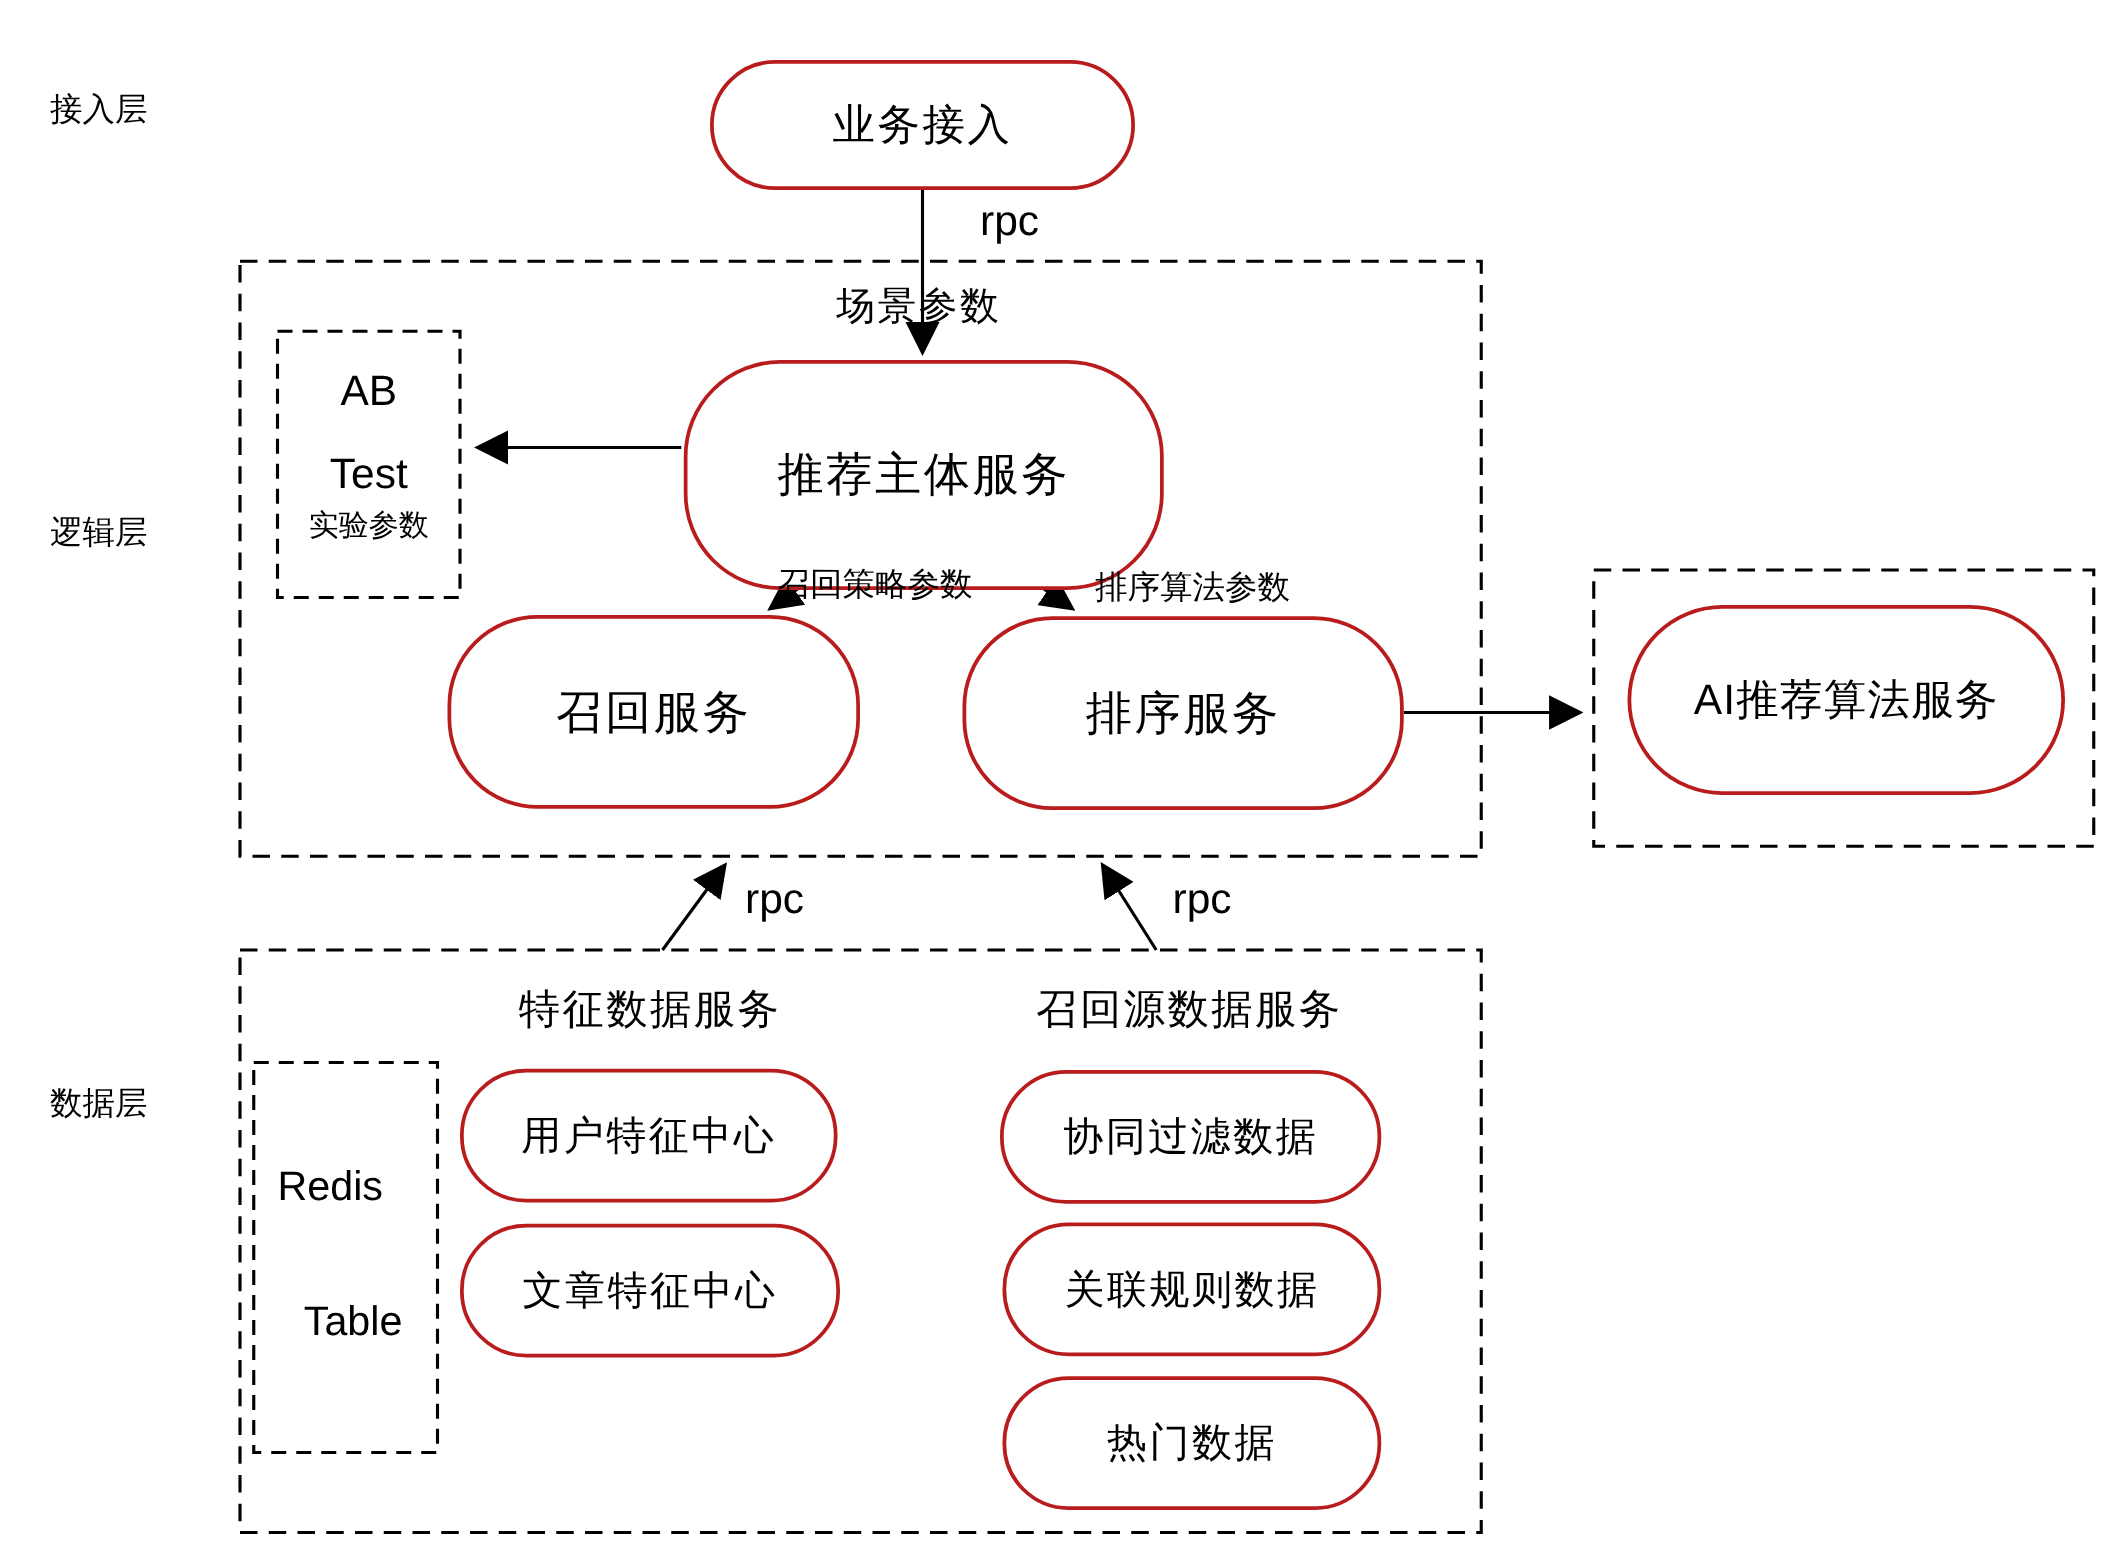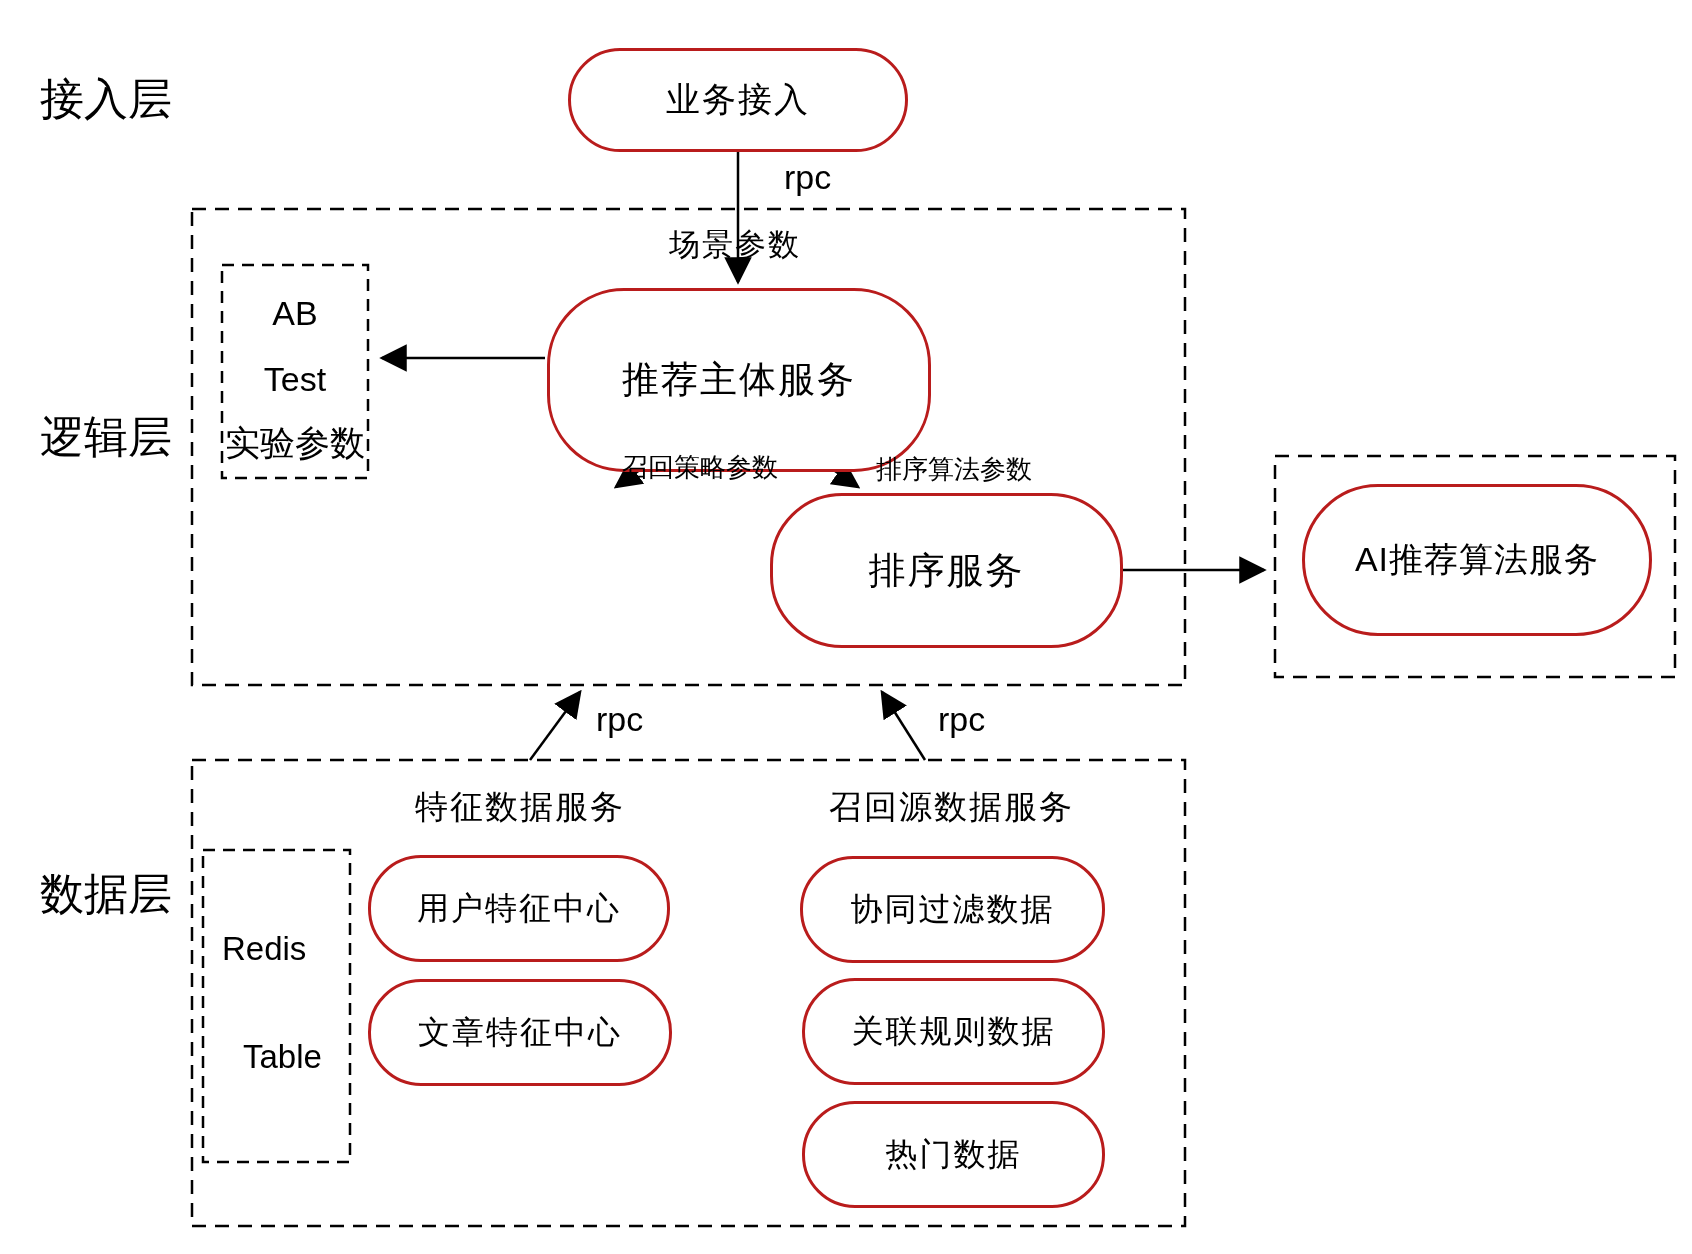--- a/index.html
+++ b/index.html
@@ -9,21 +9,21 @@
   .pill{
     position:absolute;
     border:3px solid #b91c1c;
     background:#fff;
     display:flex;align-items:center;justify-content:center;
     box-sizing:border-box;
     text-align:center;
     letter-spacing:2px;
   }
   .label{position:absolute;white-space:nowrap;}
-  .layer-label{font-size:44px;font-family:Liberation Mono, monospace;}
+  .layer-label{font-size:26px;font-family:Liberation Mono, monospace;}
   .group-header{position:absolute;text-align:center;font-size:33px;letter-spacing:2px;}
   .edge-label-small{font-size:26px;}
   .edge-label-rpc{font-size:34px;}
   .centered{text-align:center;}
 </style>
 </head>
 <body>
 
 <div class="canvas">
 
@@ -53,23 +53,24 @@
   <div class="label layer-label" style="left:40px;top:408px;">逻辑层</div>
   <div class="label layer-label" style="left:40px;top:865px;">数据层</div>
 
   <div class="pill" style="left:568px;top:48px;width:340px;height:104px;border-radius:52px;font-size:34px;">业务接入</div>
 
   <div class="label edge-label-rpc" style="left:784px;top:158px;">rpc</div>
   <div class="label centered" style="left:585px;top:224px;width:300px;font-size:31px;letter-spacing:2px;">场景参数</div>
 
   <div class="label centered" style="left:222px;top:294px;width:146px;font-size:34px;">AB</div>
   <div class="label centered" style="left:222px;top:360px;width:146px;font-size:34px;">Test</div>
-  <div class="label centered" style="left:222px;top:420px;width:146px;font-size:35px;">实验参数</div>
+  <div class="label centered" style="left:222px;top:404px;width:146px;font-size:24px;">实验参数</div>
 
   <div class="pill" style="left:547px;top:288px;width:384px;height:184px;border-radius:77px;font-size:37px;">推荐主体服务</div>
+  <div class="pill" style="left:358px;top:492px;width:330px;height:155px;border-radius:72px;font-size:37px;">召回服务</div>
   <div class="pill" style="left:770px;top:493px;width:353px;height:155px;border-radius:72px;font-size:37px;">排序服务</div>
   <div class="pill" style="left:1302px;top:484px;width:350px;height:152px;border-radius:80px;font-size:34px;letter-spacing:1px;">AI推荐算法服务</div>
 
   <div class="label edge-label-small" style="left:622px;top:450px;">召回策略参数</div>
   <div class="label edge-label-small" style="left:876px;top:452px;">排序算法参数</div>
 
   <div class="label edge-label-rpc" style="left:596px;top:700px;">rpc</div>
   <div class="label edge-label-rpc" style="left:938px;top:700px;">rpc</div>
 
   <div class="group-header" style="left:368px;top:785px;width:304px;">特征数据服务</div>

